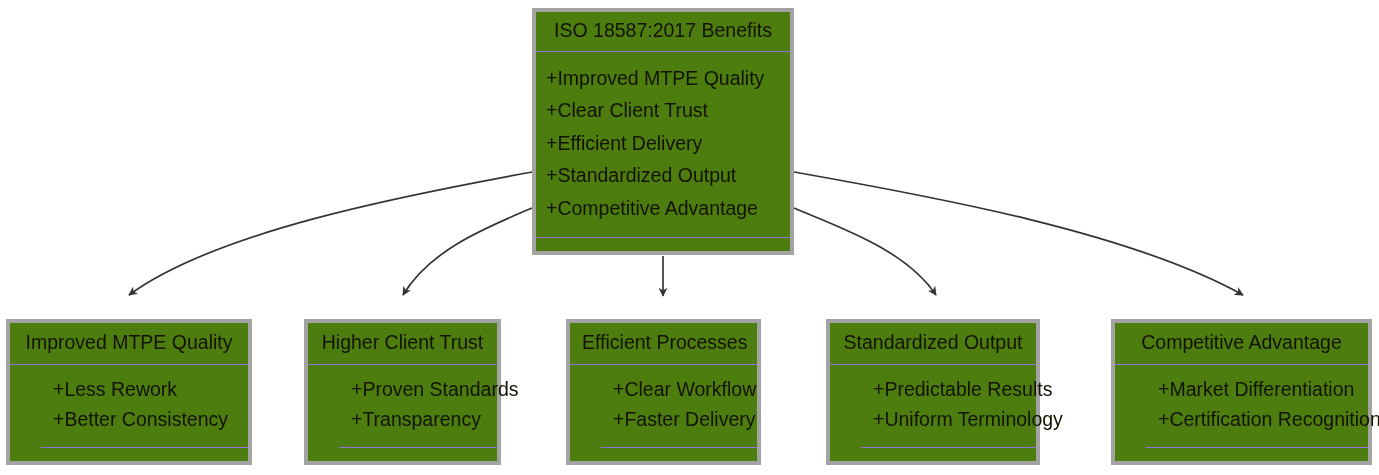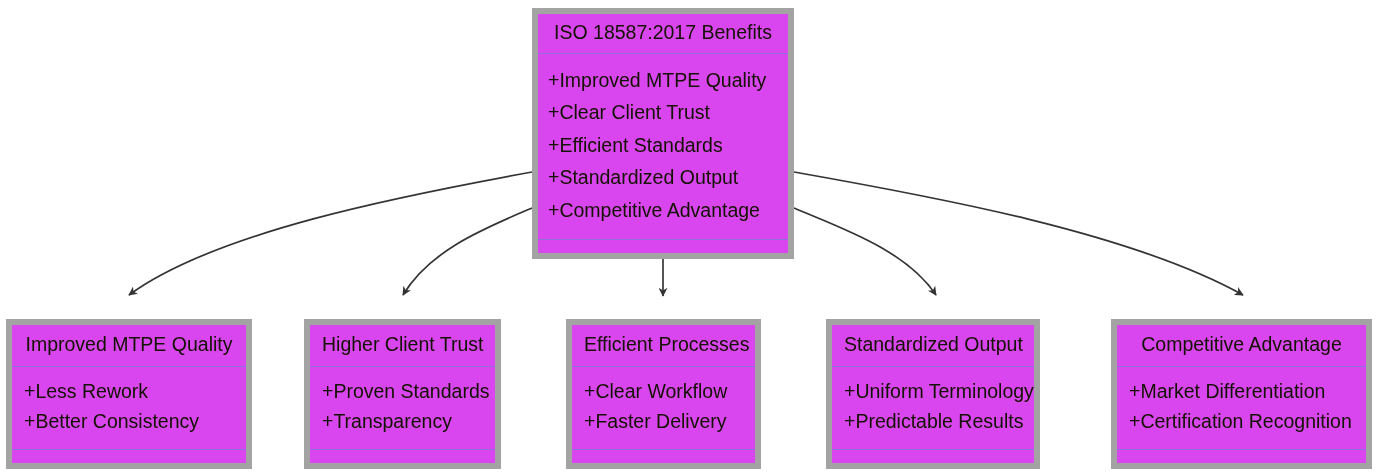--- a/index.html
+++ b/index.html
@@ -23,22 +23,22 @@
     position: absolute;
     left: 0;
     top: 0;
     width: 1379px;
     height: 475px;
     pointer-events: none;
   }
   .uml-node {
     position: absolute;
     box-sizing: border-box;
-    background: #d946ef;
-    border: 6px solid #a3a3a3;
+    background: #4d7c0f;
+    border: 4px solid #a3a3a3;
     z-index: 2;
   }
   .uml-title {
     box-sizing: border-box;
     text-align: center;
     color: #131300;
     font-size: 19.5px;
     line-height: 1;
     padding: 9px 10px 10px 10px;
     white-space: nowrap;
@@ -61,21 +61,21 @@
     height: 13px;
   }
   
   #node-root { left: 532px; top: 8px; width: 262px; }
   #node-root .uml-title { text-align: center; }
   #node-root .uml-members { padding-top: 11px; padding-bottom: 12px; }
   #node-root .uml-member { padding: 6px 0 7px 0; }
 
   
   .leaf .uml-title { padding: 10px 12px 11px 12px; }
-  .leaf .uml-members { padding: 10px 12px 11px 12px; }
+  .leaf .uml-members { padding: 10px 12px 11px 12px; margin-left: 31px; }
   #node-0 { left: 6px;    top: 319px; width: 246px; }
   #node-1 { left: 304px;  top: 319px; width: 197px; }
   #node-2 { left: 566px;  top: 319px; width: 195px; }
   #node-3 { left: 826px;  top: 319px; width: 214px; }
   #node-4 { left: 1111px; top: 319px; width: 261px; }
 </style>
 </head>
 <body>
 
 <div id="canvas">
@@ -96,21 +96,21 @@
     <path d="M 794,208 C 841,228 906,250 936,295" fill="none" stroke="#333333" stroke-width="1.7" marker-end="url(#arrowhead)"></path>
 
     <path d="M 794,172 C 930,196 1130,232 1243,295" fill="none" stroke="#333333" stroke-width="1.7" marker-end="url(#arrowhead)"></path>
   </svg>
 
   <div class="uml-node" id="node-root">
     <div class="uml-title">ISO 18587:2017 Benefits</div>
     <div class="uml-members">
       <div class="uml-member">+Improved MTPE Quality</div>
       <div class="uml-member">+Clear Client Trust</div>
-      <div class="uml-member">+Efficient Standards</div>
+      <div class="uml-member">+Efficient Delivery</div>
       <div class="uml-member">+Standardized Output</div>
       <div class="uml-member">+Competitive Advantage</div>
     </div>
     <div class="uml-methods"></div>
   </div>
 
   <div class="uml-node leaf" id="node-0">
     <div class="uml-title">Improved MTPE Quality</div>
     <div class="uml-members">
       <div class="uml-member">+Less Rework</div>
@@ -133,22 +133,22 @@
     <div class="uml-members">
       <div class="uml-member">+Proven Standards</div>
       <div class="uml-member">+Transparency</div>
     </div>
     <div class="uml-methods"></div>
   </div>
 
   <div class="uml-node leaf" id="node-3">
     <div class="uml-title">Standardized Output</div>
     <div class="uml-members">
+      <div class="uml-member">+Predictable Results</div>
       <div class="uml-member">+Uniform Terminology</div>
-      <div class="uml-member">+Predictable Results</div>
     </div>
     <div class="uml-methods"></div>
   </div>
 
   <div class="uml-node leaf" id="node-4">
     <div class="uml-title">Competitive Advantage</div>
     <div class="uml-members">
       <div class="uml-member">+Market Differentiation</div>
       <div class="uml-member">+Certification Recognition</div>
     </div>

